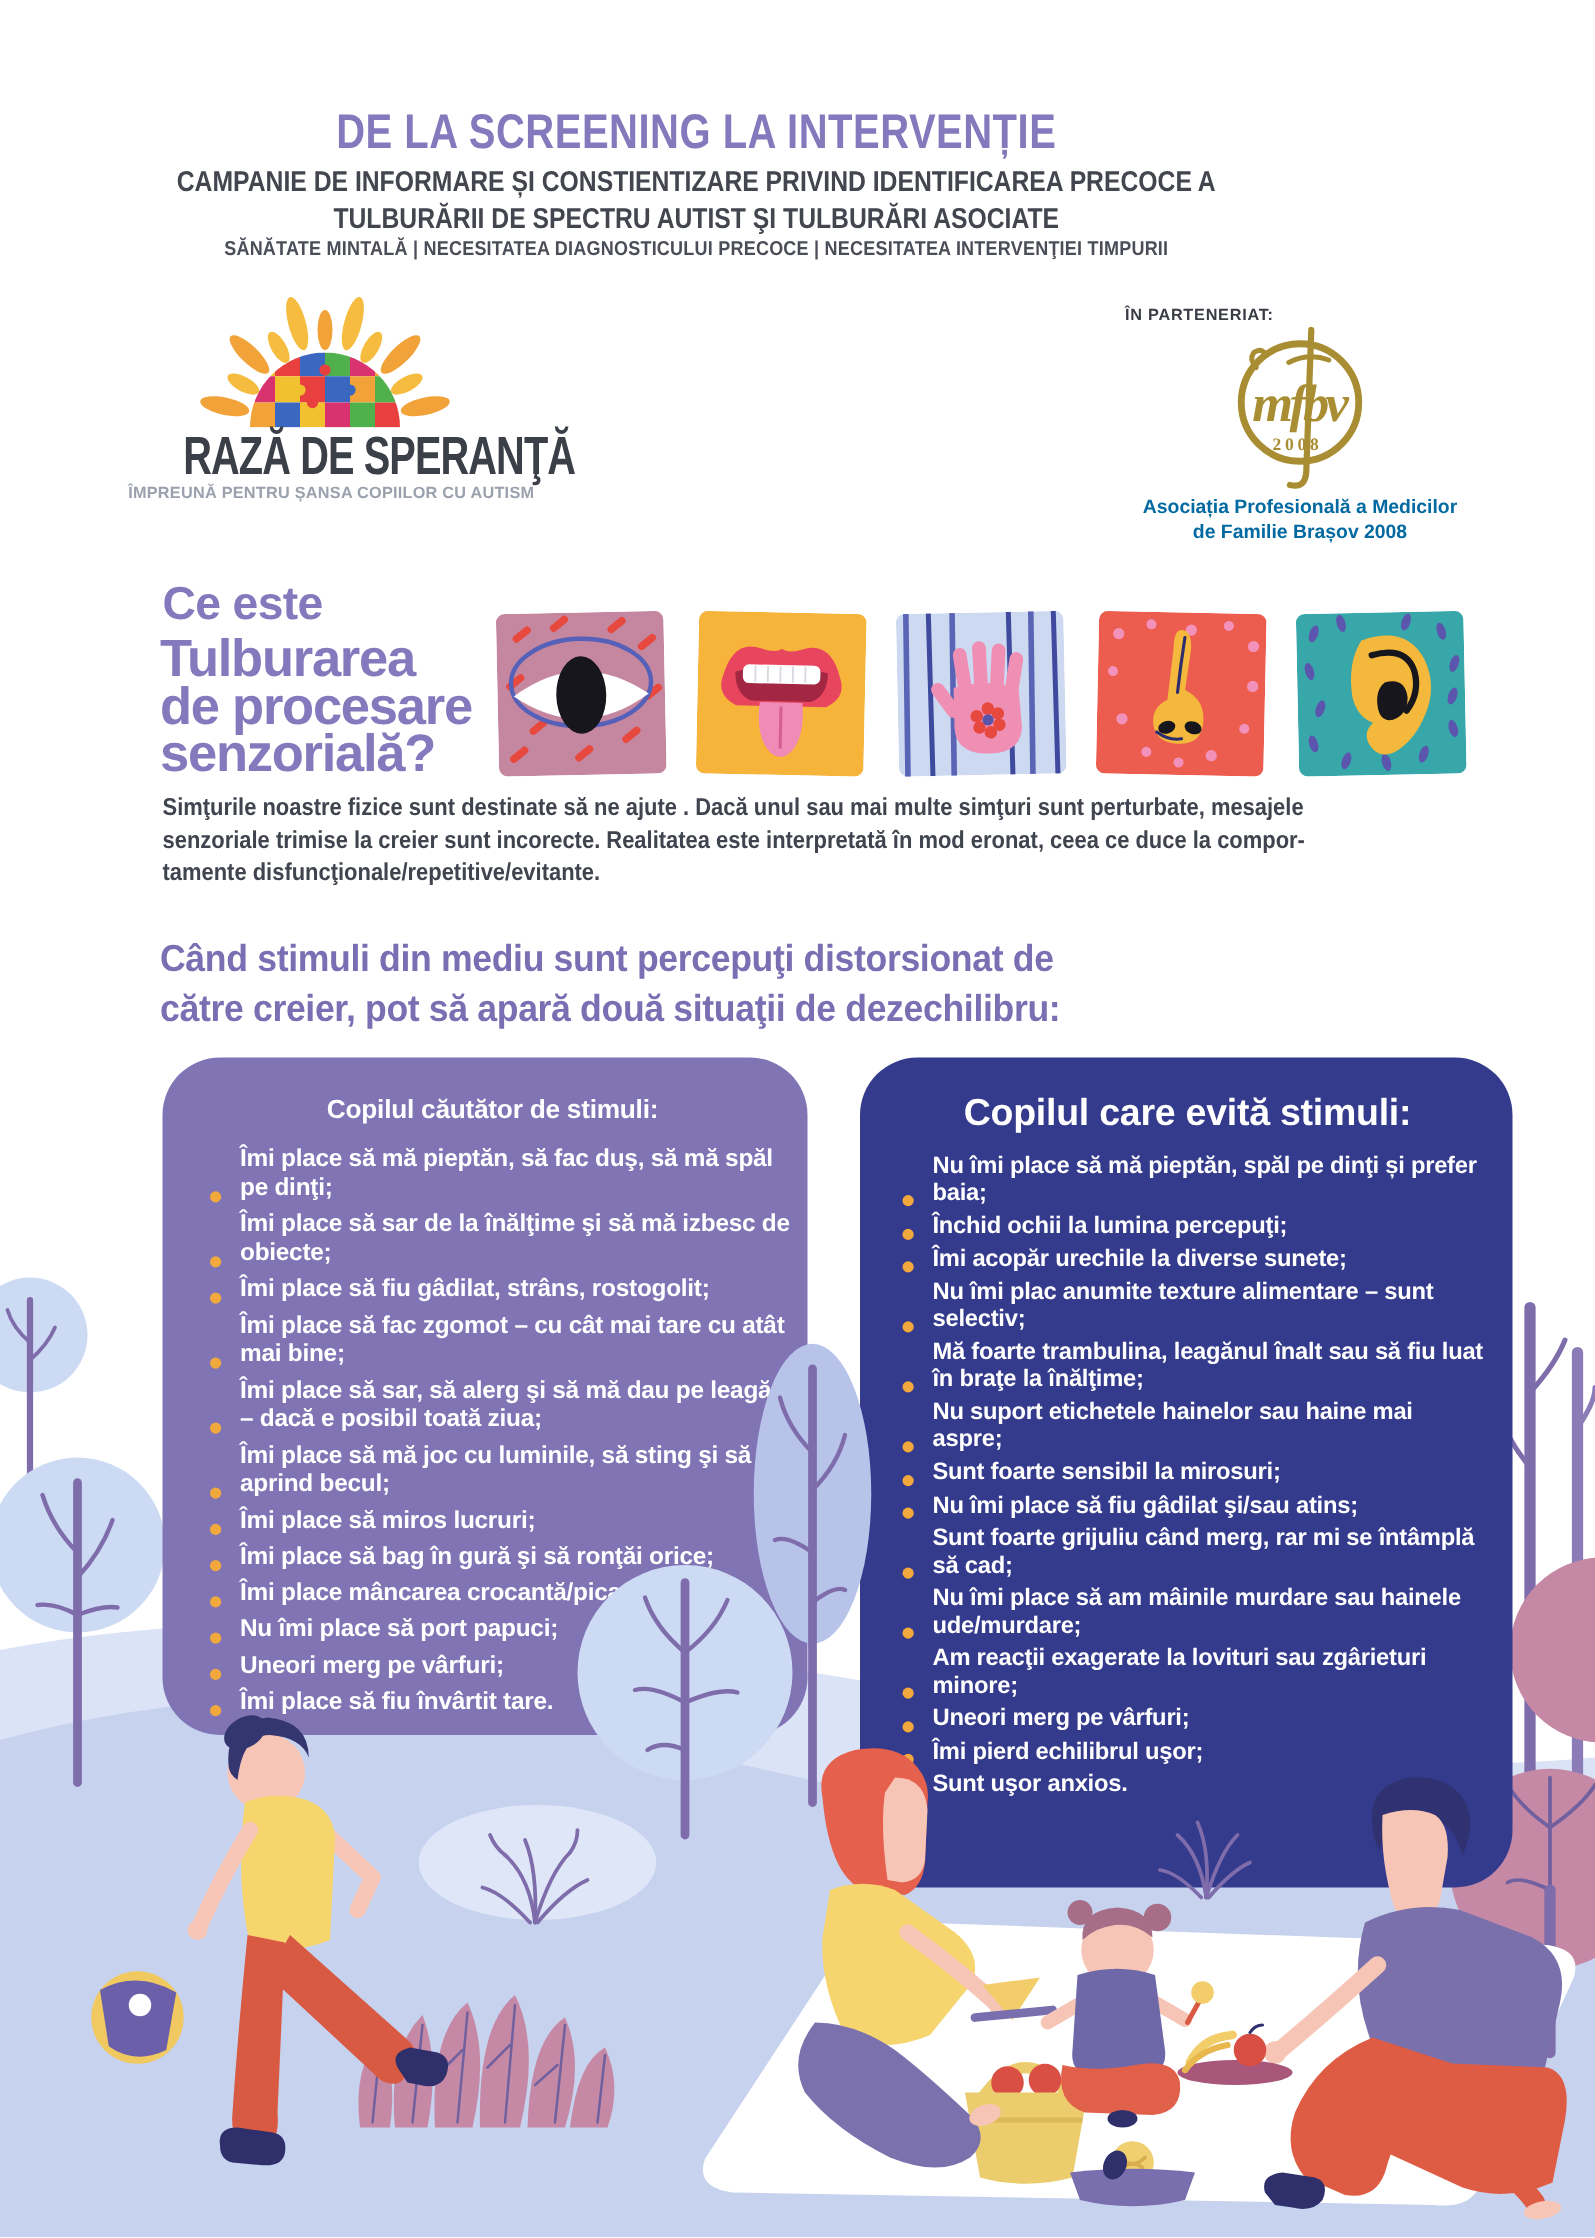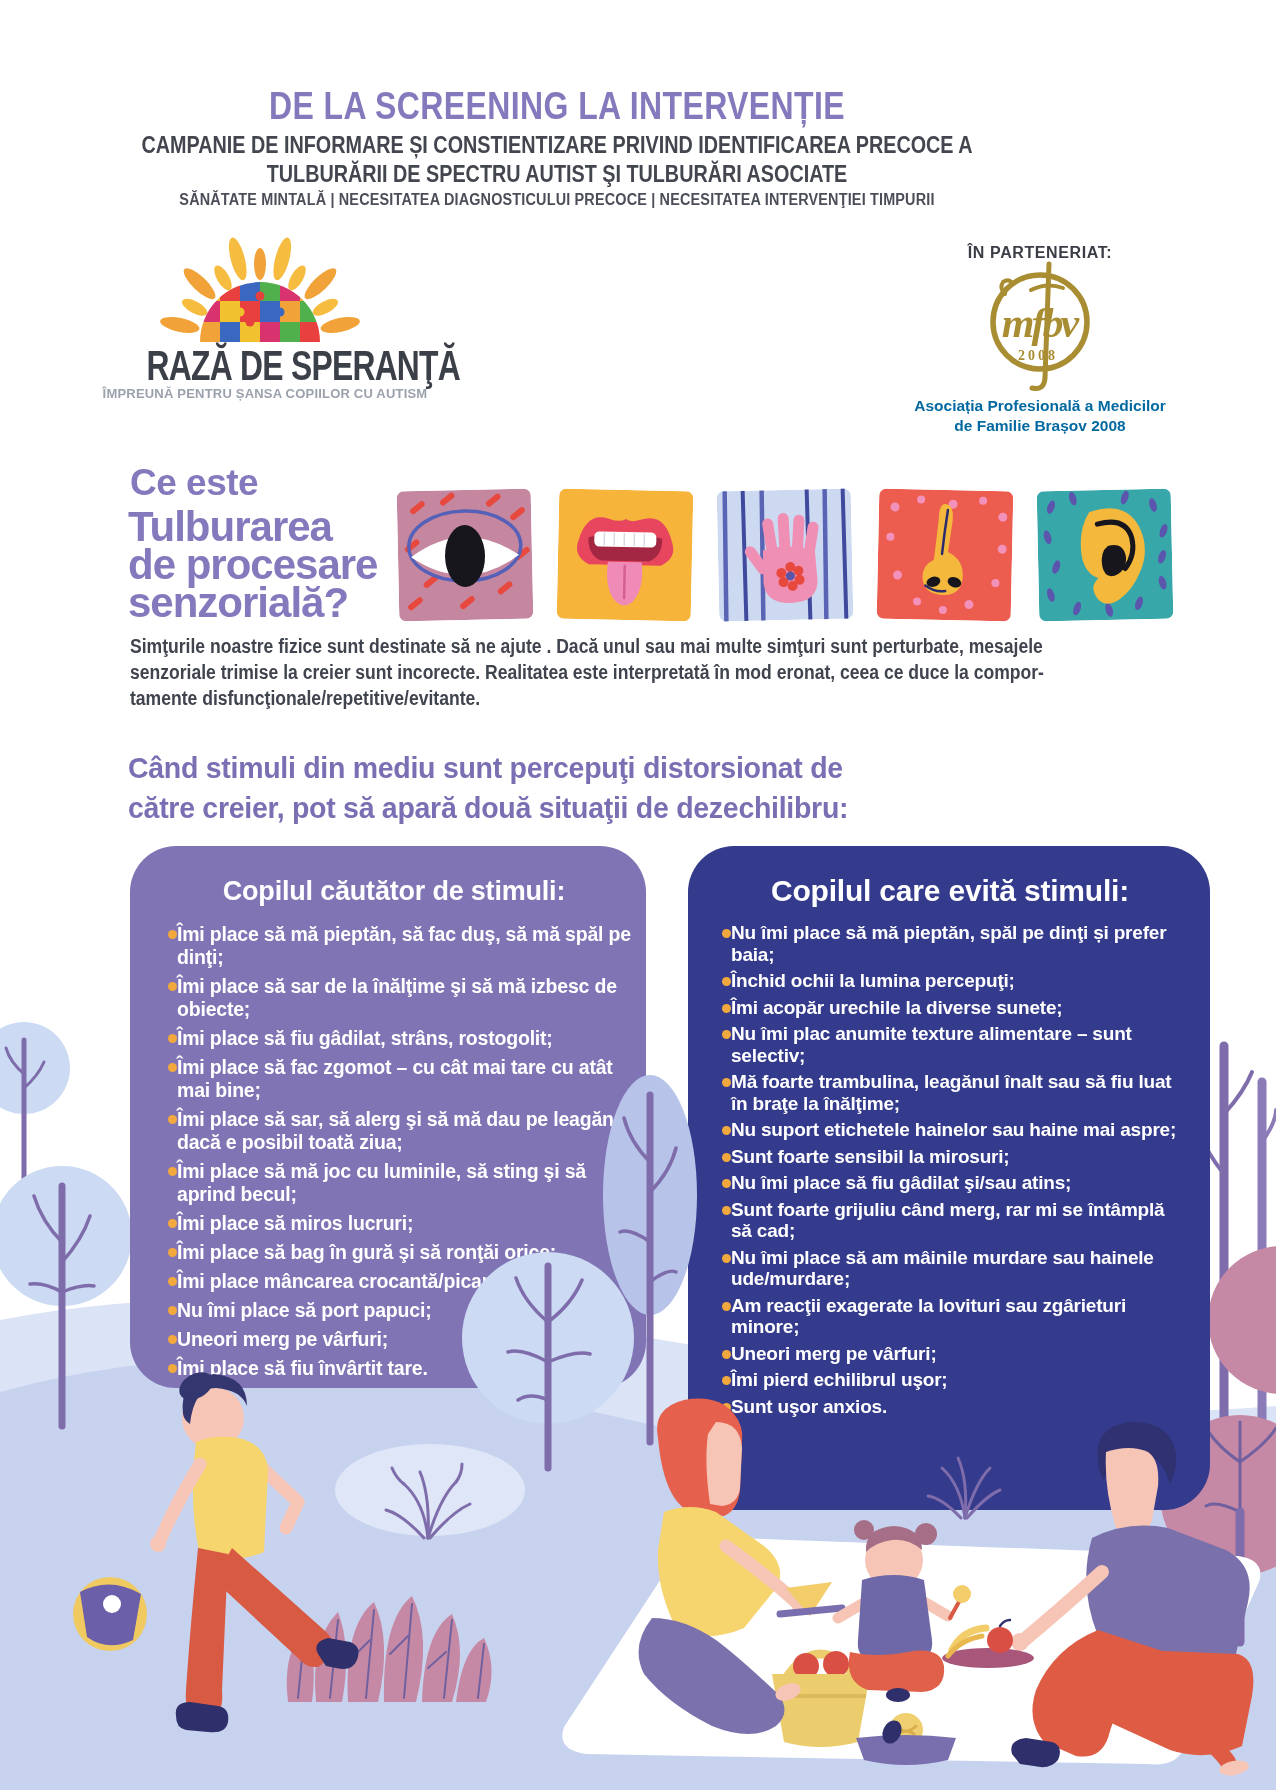--- a/index.html
+++ b/index.html
@@ -7,21 +7,21 @@
           font-family:"Liberation Sans", sans-serif;}
   .abs{position:absolute;}
   
   .hdr-title{left:0;top:84px;width:1114px;text-align:center;font-size:39px;font-weight:800;
              color:var(--accent-purple,#8579bd);transform:scaleX(.82);letter-spacing:.5px;}
   .hdr-sub{left:0;top:131px;width:1114px;text-align:center;font-size:23px;font-weight:700;
            color:#43464f;line-height:29px;transform:scaleX(.86);}
   .hdr-tag{left:0;top:191px;width:1114px;text-align:center;font-size:16px;font-weight:700;
            color:#4b4e58;transform:scaleX(.9);letter-spacing:.2px;}
   
-  .partner-label{left:900px;top:244px;width:280px;text-align:center;font-size:16px;
+  .partner-label{left:900px;top:244px;width:280px;text-align:left;font-size:13px;
                  font-weight:800;color:#3a3d45;letter-spacing:.6px;}
   .partner-logo{left:975px;top:260px;}
   .partner-name{left:880px;top:396px;width:320px;text-align:center;font-size:15.5px;
                 font-weight:800;color:#0369a1;line-height:19.5px;}
   
   .logo-sun{left:133px;top:234px;}
   .logo-name{left:105px;top:341px;width:320px;text-align:center;font-size:43px;font-weight:800;
              color:#3b3f48;transform:scaleX(.74);letter-spacing:-1px;white-space:nowrap;}
   .logo-tagline{left:95px;top:386px;width:340px;text-align:center;font-size:13px;font-weight:600;
                 color:#9aa1ad;letter-spacing:.2px;white-space:nowrap;}
@@ -36,26 +36,26 @@
   .tile:nth-child(even){transform:rotate(1.2deg);}
   .intro-par{left:130px;top:633px;width:1210px;font-size:19.5px;font-weight:700;color:#40444e;
              line-height:26px;transform:scaleX(.9);transform-origin:0 0;}
   .sit-heading{left:128px;top:748px;font-size:30px;font-weight:800;line-height:40px;
                color:var(--heading-purple,#7b6fb4);letter-spacing:-.3px;transform:scaleX(.95);
                transform-origin:0 0;white-space:nowrap;}
   
   .card{position:absolute;border-radius:46px;color:#fff;z-index:2;box-sizing:border-box;}
   .card h2{text-align:center;font-weight:800;margin:0;}
   .card ul{list-style:none;margin:0;padding:0;}
-  .card li{display:flex;align-items:flex-start;}
+  .card li{display:flex;gap:15px;align-items:flex-end;}
   .dot{flex:none;width:9px;height:9px;border-radius:50%;background:var(--bullet-dot,#f1a83c);
        margin-top:7px;}
   .seeker{left:130px;top:846px;width:516px;height:542px;background:var(--card-seeker-bg,#8074b5);
           padding:30px 14px 0 38px;}
-  .seeker h2{font-size:27px;margin:0 12px 16px 0;letter-spacing:-.2px;}
+  .seeker h2{font-size:21px;margin:0 12px 16px 0;letter-spacing:-.2px;}
   .seeker li{font-size:19.5px;font-weight:700;line-height:23px;margin-bottom:6px;letter-spacing:-.2px;}
   .avoider{left:688px;top:846px;width:522px;height:664px;background:var(--card-avoider-bg,#343a8c);
            padding:28px 22px 0 34px;}
   .avoider h2{font-size:30px;margin:0 10px 14px 0;letter-spacing:-.2px;}
   .avoider li{font-size:19px;font-weight:700;line-height:21.5px;margin-bottom:5px;letter-spacing:-.2px;}
   
   #scene-back{left:0;top:990px;z-index:0;}
   #scene-front{left:0;top:990px;z-index:3;pointer-events:none;}
 </style>
 </head>

